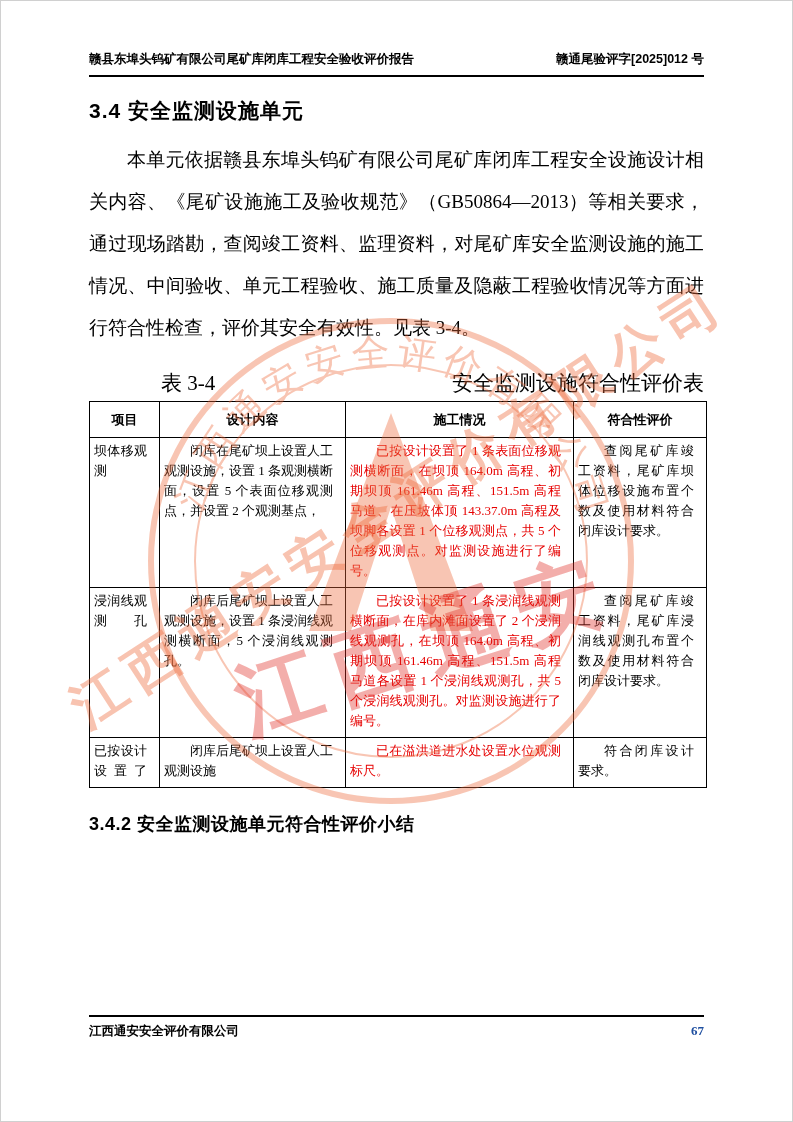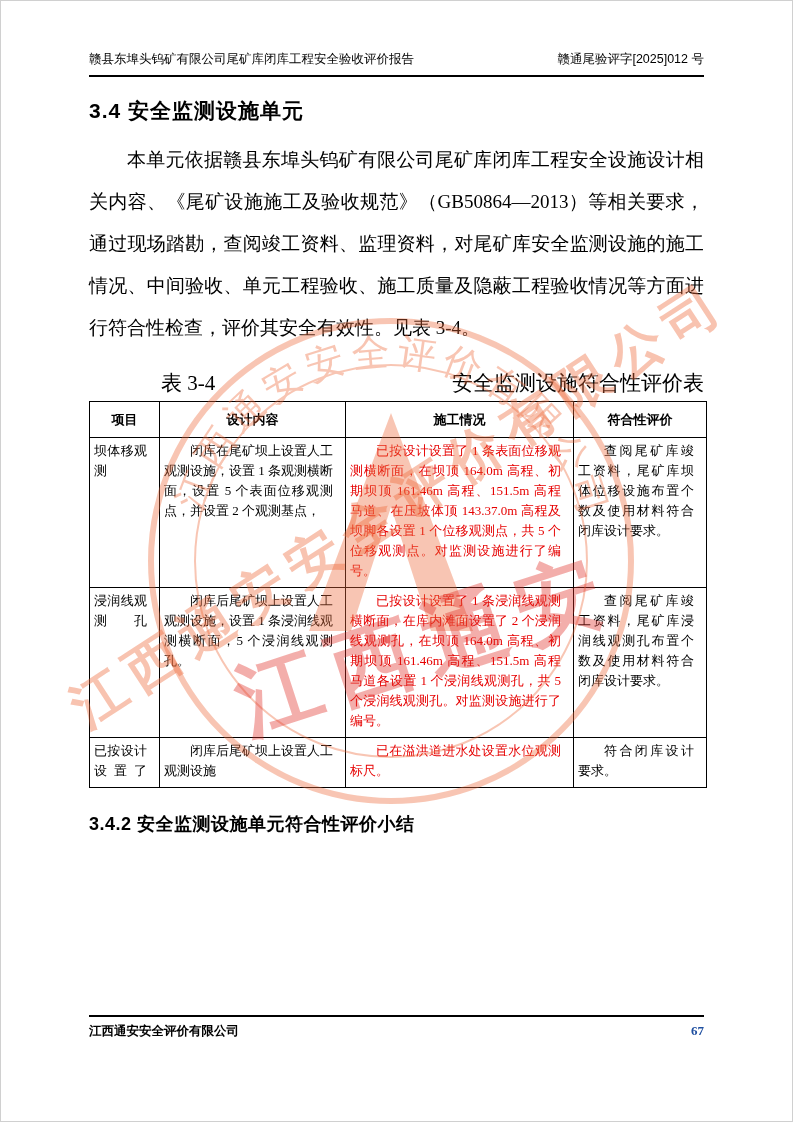--- a/index.html
+++ b/index.html
@@ -12,21 +12,21 @@
     overflow:hidden;
     font-family:"Liberation Serif", serif;
     color:#000;
   }
   .content { position:relative; z-index:2; padding:50px 88px 0 88px; }
 
   
   .doc-header {
     display:flex; justify-content:space-between; align-items:flex-end;
     font-family:"Liberation Sans", sans-serif;
-    font-weight:400; font-size:12.5px;
+    font-weight:700; font-size:12.5px;
     padding-bottom:7px;
     border-bottom:2px solid #000;
   }
 
   
   .h-main {
     margin-top:20px;
     font-family:"Liberation Sans", sans-serif;
     font-size:21px; font-weight:700; letter-spacing:1px;
   }

